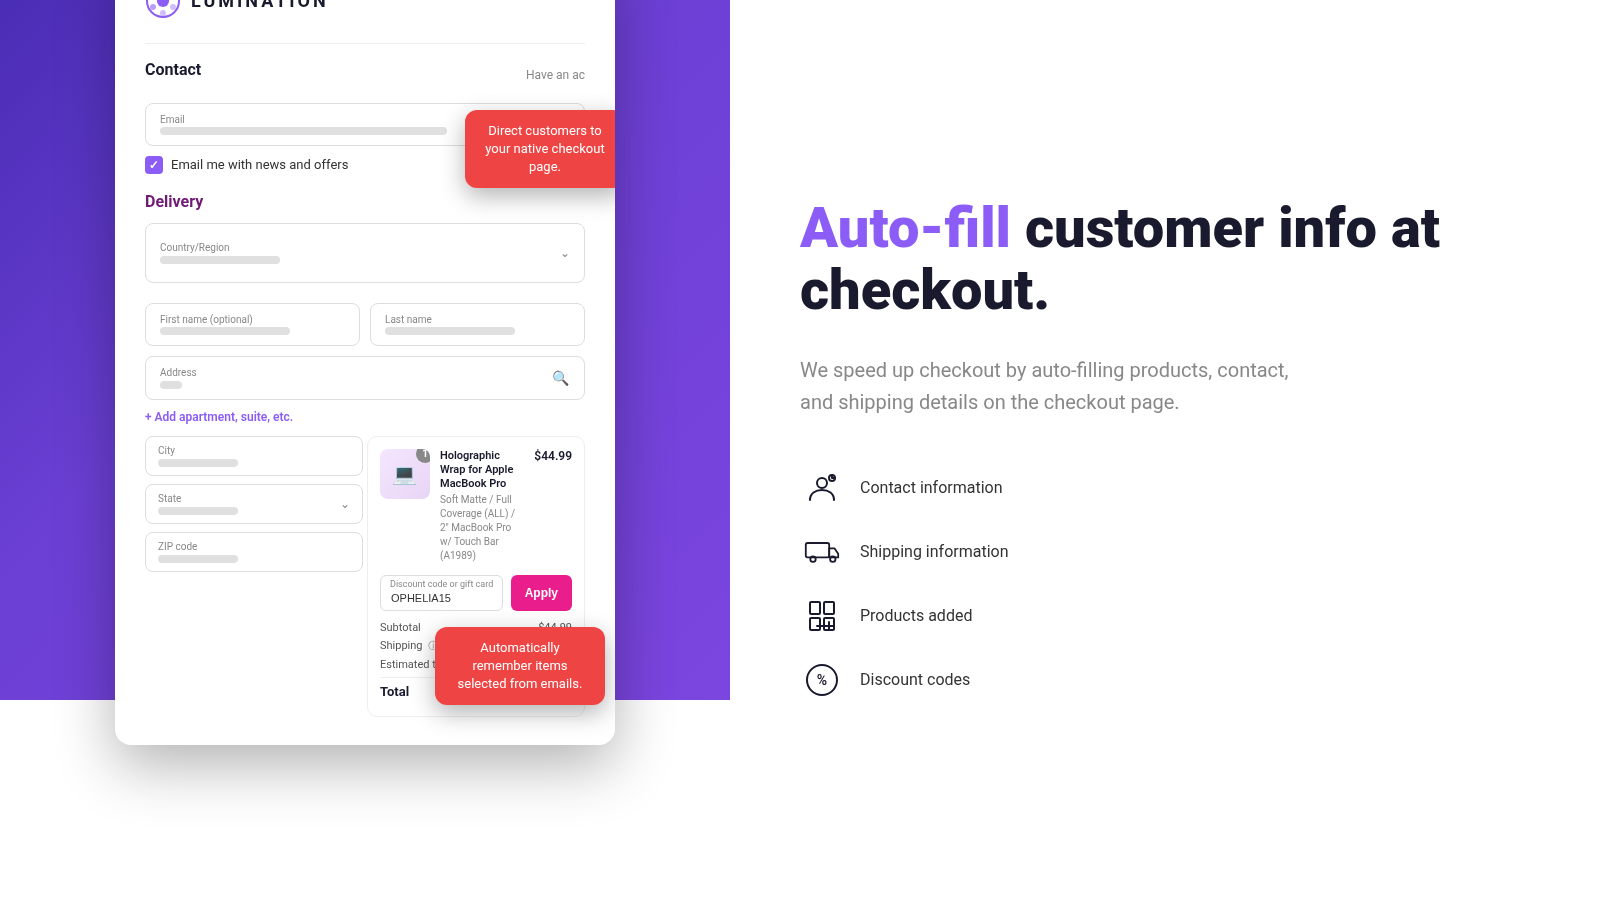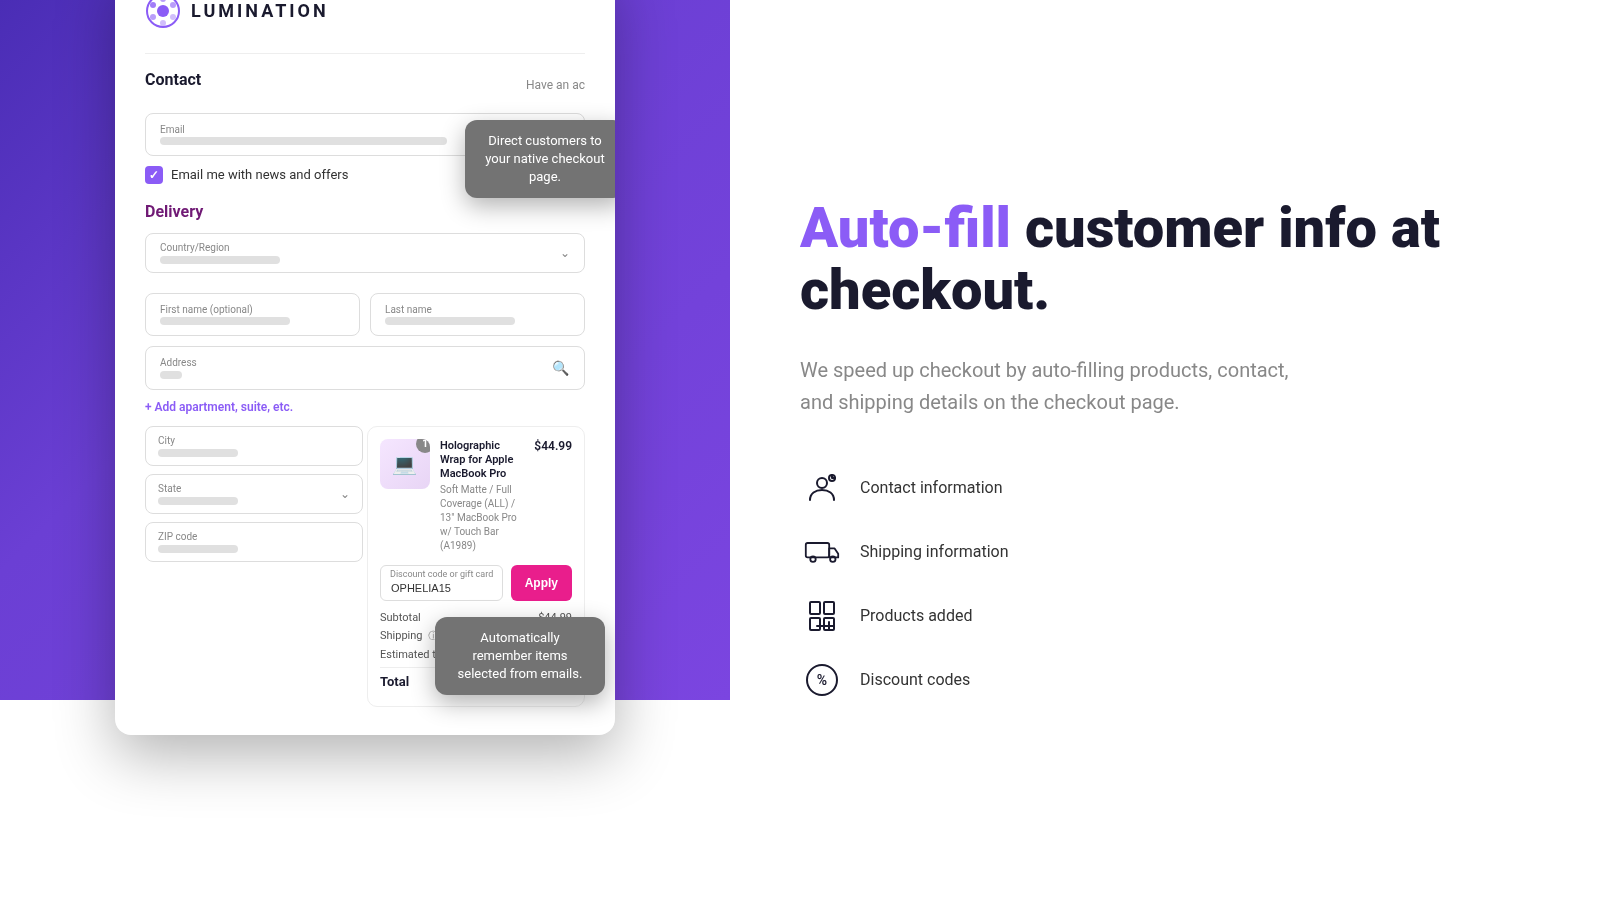--- a/index.html
+++ b/index.html
@@ -119,21 +119,21 @@
     
     .delivery-title {
       font-size: 16px;
       font-weight: 700;
       color: #701a75;
       margin-bottom: 12px;
     }
     .select-field {
       border: 1px solid #ddd;
       border-radius: 8px;
-      padding: 8px 14px;
+      padding: 18px 14px;
       margin-bottom: 20px;
       display: flex;
       justify-content: space-between;
       align-items: center;
     }
     .select-field-inner label {
       font-size: 10px;
       color: #888;
       display: block;
       margin-bottom: 3px;
@@ -321,21 +321,21 @@
     .total-currency {
       font-size: 10px;
       color: #888;
       font-weight: 400;
       margin-right: 3px;
     }
 
     
     .tooltip-bubble {
       position: absolute;
-      background: #737373;
+      background: #ef4444;
       color: white;
       border-radius: 12px;
       padding: 12px 16px;
       font-size: 13px;
       line-height: 1.4;
       text-align: center;
       box-shadow: 0 8px 24px rgba(0,0,0,0.3);
       z-index: 10;
     }
     .tooltip-bubble.top-right {
@@ -501,21 +501,21 @@
 
       <div class="order-summary">
 
         <div class="product-item">
           <div class="product-img">
             <div class="product-img-inner">💻</div>
             <div class="product-badge">1</div>
           </div>
           <div class="product-details">
             <div class="product-name">Holographic Wrap for Apple MacBook Pro</div>
-            <div class="product-variant">Soft Matte / Full Coverage (ALL) / 13" MacBook Pro w/ Touch Bar (A1989)</div>
+            <div class="product-variant">Soft Matte / Full Coverage (ALL) / 2" MacBook Pro w/ Touch Bar (A1989)</div>
           </div>
           <div class="product-price">$44.99</div>
         </div>
 
         <div class="discount-row">
           <div style="flex:1;position:relative;">
             <div style="font-size:9px;color:#888;position:absolute;top:4px;left:10px;">Discount code or gift card</div>
             <input class="discount-input" style="padding-top: 16px; width: 100%; padding-left: 10px; border: 1px solid rgb(221, 221, 221); border-radius: 6px; font-size: 11px; color: rgb(51, 51, 51);" value="OPHELIA15" readonly="">
           </div>
           <button class="apply-btn">Apply</button>

